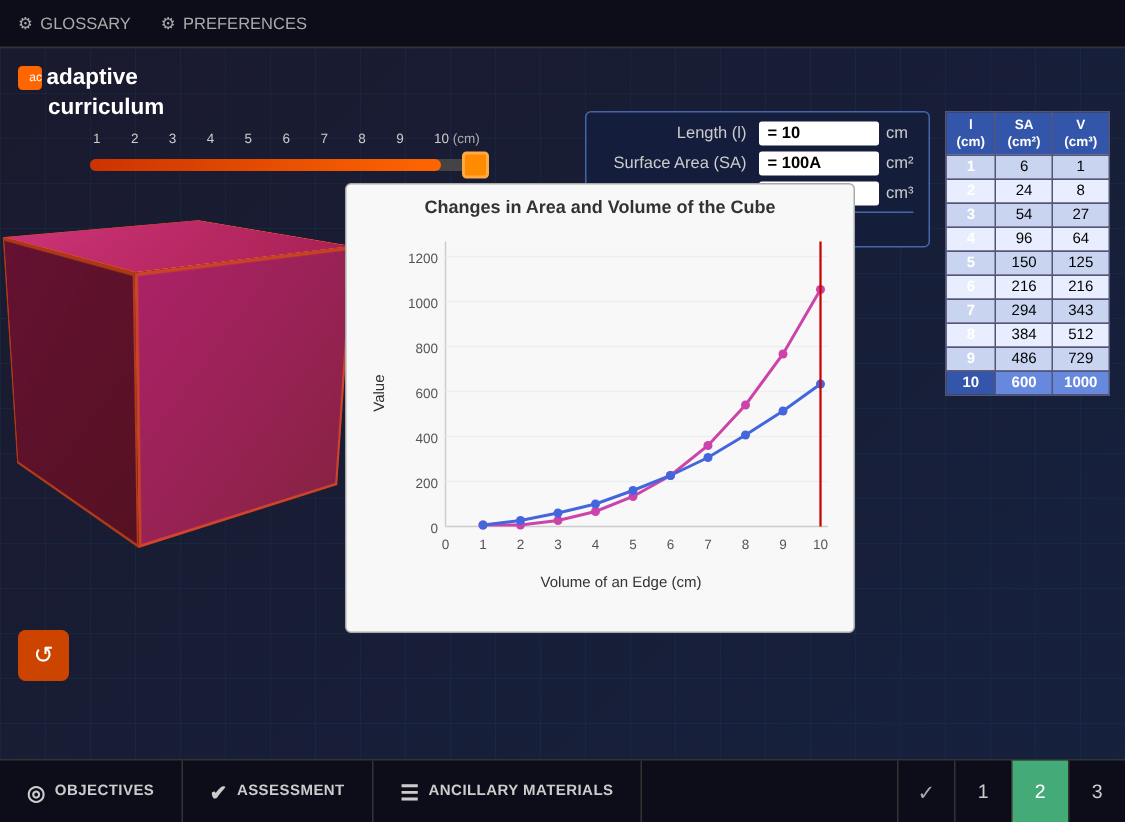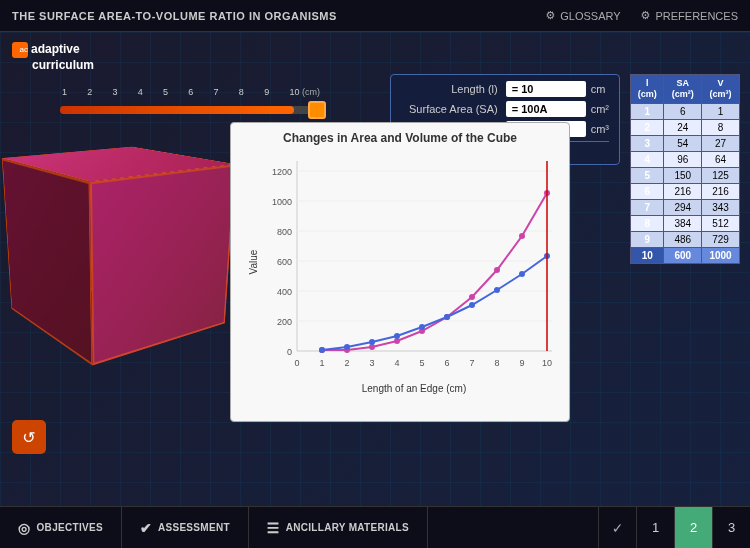--- a/index.html
+++ b/index.html
@@ -64,21 +64,21 @@
 
     
     .logo {
       position: absolute;
       top: 10px;
       left: 12px;
       z-index: 10;
     }
     .logo-text {
       color: #fff;
-      font-size: 12px;
+      font-size: 15px;
       font-weight: bold;
       line-height: 1.3;
     }
     .logo-icon {
       display: inline-block;
       width: 16px;
       height: 16px;
       background: #ff6600;
       border-radius: 3px;
       margin-right: 3px;
@@ -422,21 +422,20 @@
       cursor: pointer;
       z-index: 10;
       color: #fff;
       font-size: 16px;
     }
   </style>
 </head>
 <body>
 
 <div class="header-bar">
-  <span class="header-title">THE SURFACE AREA-TO-VOLUME RATIO IN ORGANISMS</span>
   <div class="header-actions">
     <span class="header-action">
       <span>⚙</span>
       <span>GLOSSARY</span>
     </span>
     <span class="header-action">
       <span>⚙</span>
       <span>PREFERENCES</span>
     </span>
   </div>
@@ -650,21 +649,21 @@
         <circle cx="130" cy="185" r="3" fill="#4466dd"></circle>
         <circle cx="155" cy="176" r="3" fill="#4466dd"></circle>
         <circle cx="180" cy="166" r="3" fill="#4466dd"></circle>
         <circle cx="205" cy="154" r="3" fill="#4466dd"></circle>
         <circle cx="230" cy="139" r="3" fill="#4466dd"></circle>
         <circle cx="255" cy="123" r="3" fill="#4466dd"></circle>
         <circle cx="280" cy="105" r="3" fill="#4466dd"></circle>
 
         <line x1="280" y1="10" x2="280" y2="200" stroke="#cc0000" stroke-width="1.5" stroke-dasharray="none"></line>
       </svg>
-      <div class="chart-x-label">Length of an Edge (cm)</div>
+      <div class="chart-x-label">Volume of an Edge (cm)</div>
     </div>
   </div>
 
   <div class="reset-btn">
     <span>↺</span>
   </div>
 
 </div>
 
 <div class="bottom-bar">

